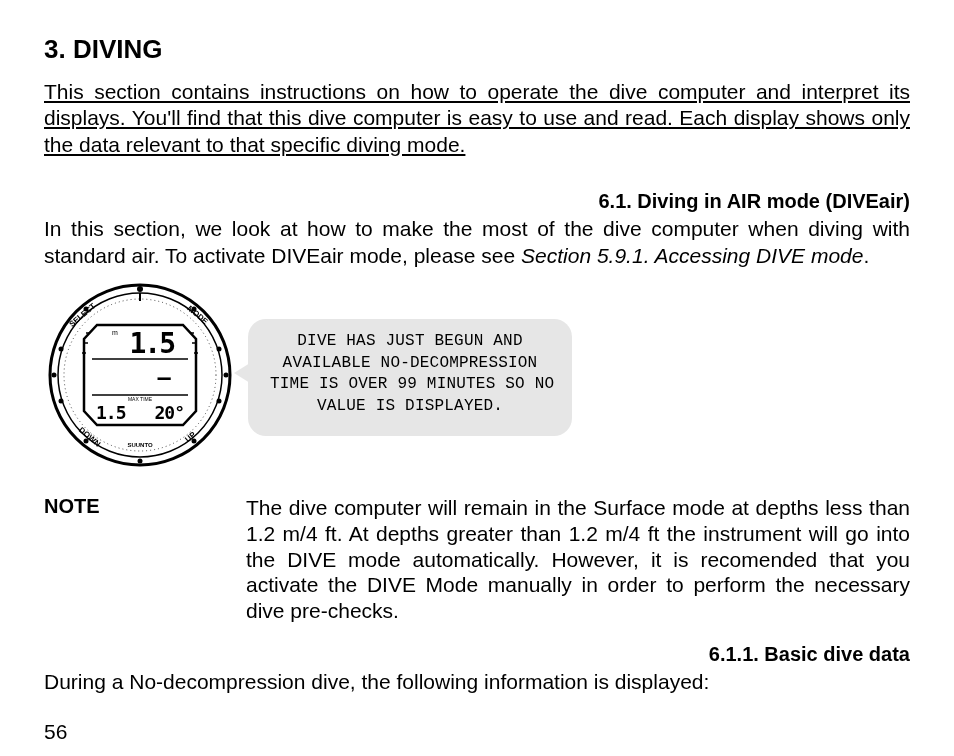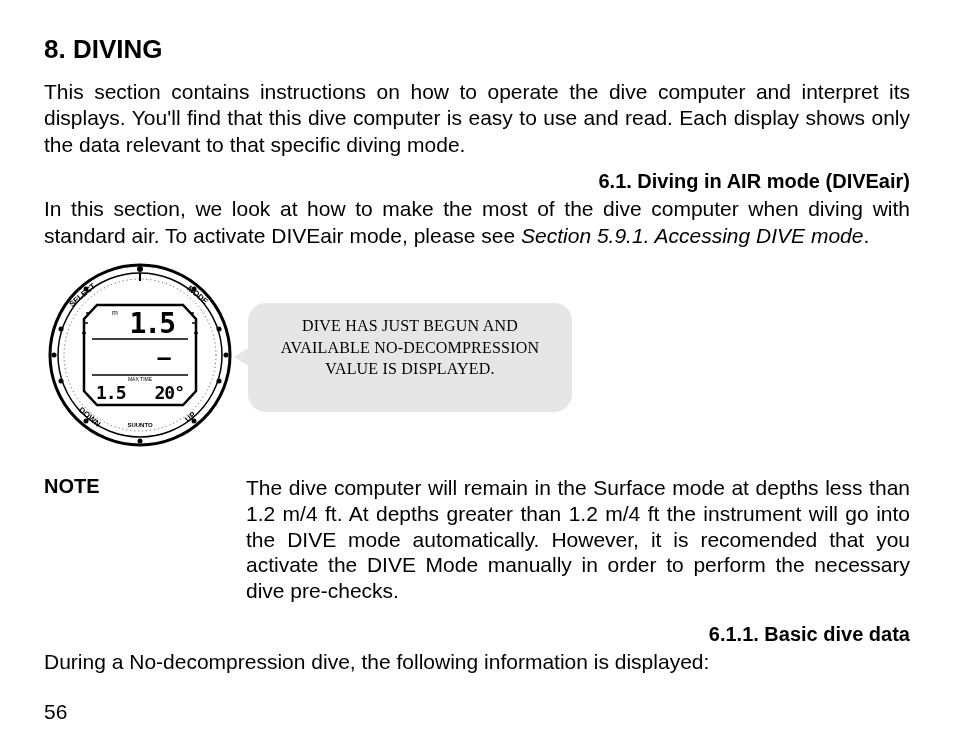--- a/index.html
+++ b/index.html
@@ -18,22 +18,23 @@
     position: relative;
   }
   h1.heading {
     font-size: 26px;
     font-weight: bold;
     margin: 6px 0 14px 0;
   }
   p.intro {
     font-size: 21px;
     line-height: 1.25;
-    margin: 0 0 12px 0;
+    margin: 0 0 32px 0;
     text-align: justify;
+    text-decoration: underline;
   }
   h2.sub {
     font-size: 20px;
     font-weight: bold;
     margin: 8px 0 2px 0;
     text-align: right;
   }
   p.body {
     font-size: 21px;
     line-height: 1.30;
@@ -46,22 +47,22 @@
   .fig-row {
     display: flex;
     align-items: center;
     gap: 12px;
     margin: 6px 0 20px 0;
   }
   .watch-svg { flex: 0 0 auto; }
   .callout {
     background: #e6e6e6;
     border-radius: 18px;
-    padding: 12px 22px 32px 22px;
-    font-family: Liberation Serif, serif;
+    padding: 12px 22px 18px 22px;
+    font-family: Liberation Mono, monospace;
     font-size: 16px;
     letter-spacing: 0.2px;
     line-height: 1.35;
     text-align: center;
     width: 280px;
     position: relative;
   }
   .callout-tail {
     position: absolute;
     left: -14px;
@@ -96,21 +97,21 @@
   .pagenum {
     font-size: 21px;
     margin-top: 24px;
   }
 </style>
 </head>
 <body>
 
 <div class="page">
 
-  <h1 class="heading">8. DIVING</h1>
+  <h1 class="heading">3. DIVING</h1>
 
   <p class="intro">This section contains instructions on how to operate the dive computer and interpret its displays. You'll find that this dive computer is easy to use and read. Each display shows only the data relevant to that specific diving mode.</p>
 
   <h2 class="sub">6.1. Diving in AIR mode (DIVEair)</h2>
 
   <p class="body">
     <span>In this section, we look at how to make the most of the dive computer when diving with standard air. To activate DIVEair mode, please see </span><span class="ref-italic">Section 5.9.1. Accessing DIVE mode</span><span>.</span>
   </p>
 
   <div class="fig-row">
@@ -169,20 +170,21 @@
           <line x1="42" y1="74" x2="38" y2="74"></line>
         </g>
       </svg>
     </div>
 
     <div class="callout">
       <div class="callout-tail"></div>
       <div class="callout-text">
         <div>DIVE HAS JUST BEGUN AND</div>
         <div>AVAILABLE NO-DECOMPRESSION</div>
+        <div>TIME IS OVER 99 MINUTES SO NO</div>
         <div>VALUE IS DISPLAYED.</div>
       </div>
     </div>
   </div>
 
   <div class="note-row">
     <div class="note-label">NOTE</div>
     <div class="note-body">The dive computer will remain in the Surface mode at depths less than 1.2 m/4 ft. At depths greater than 1.2 m/4 ft the instrument will go into the DIVE mode automatically. However, it is recomended that you activate the DIVE Mode manually in order to perform the necessary dive pre-checks.</div>
   </div>
 

